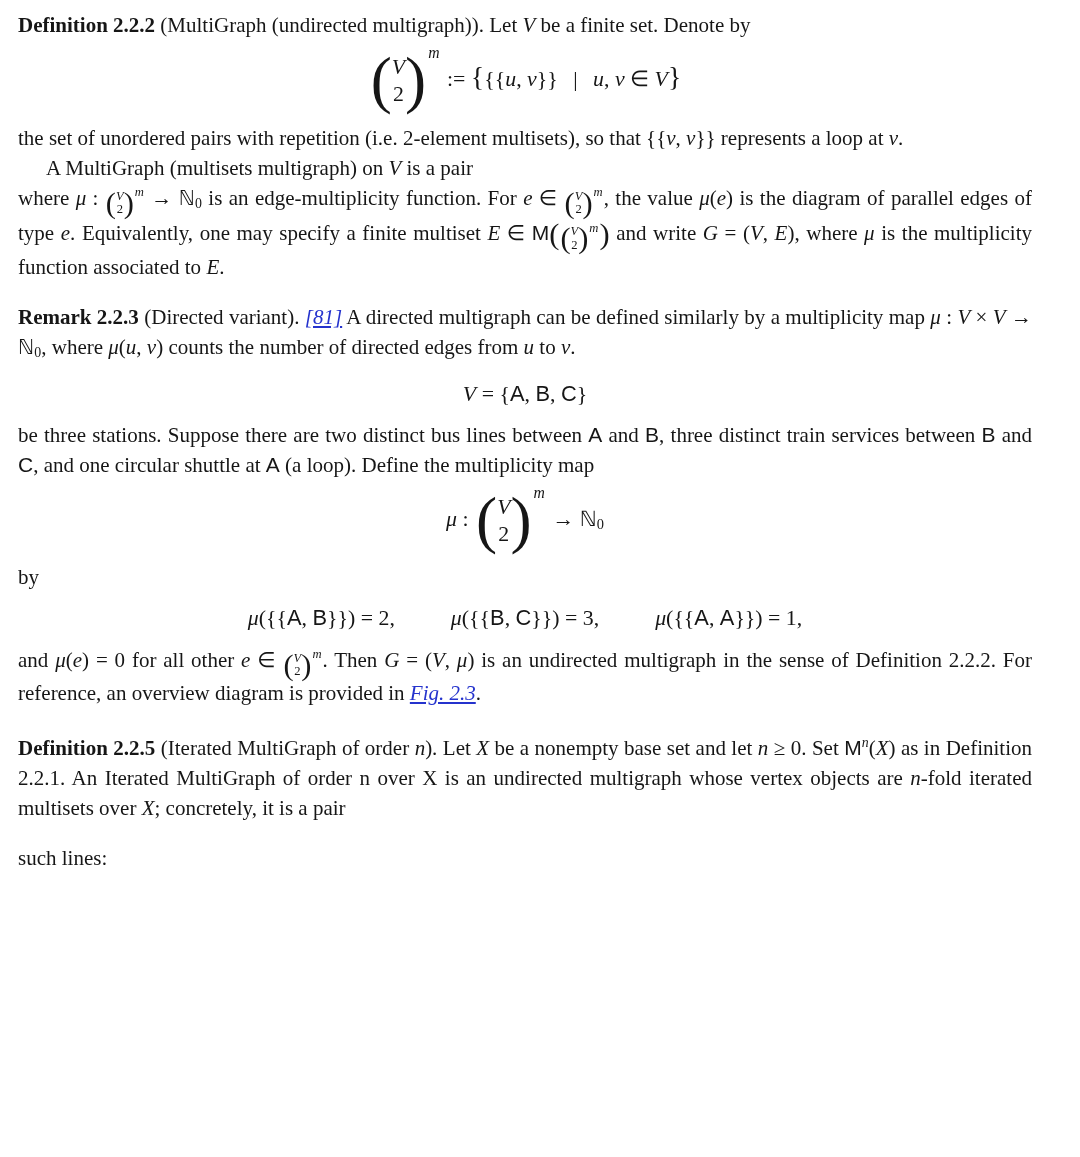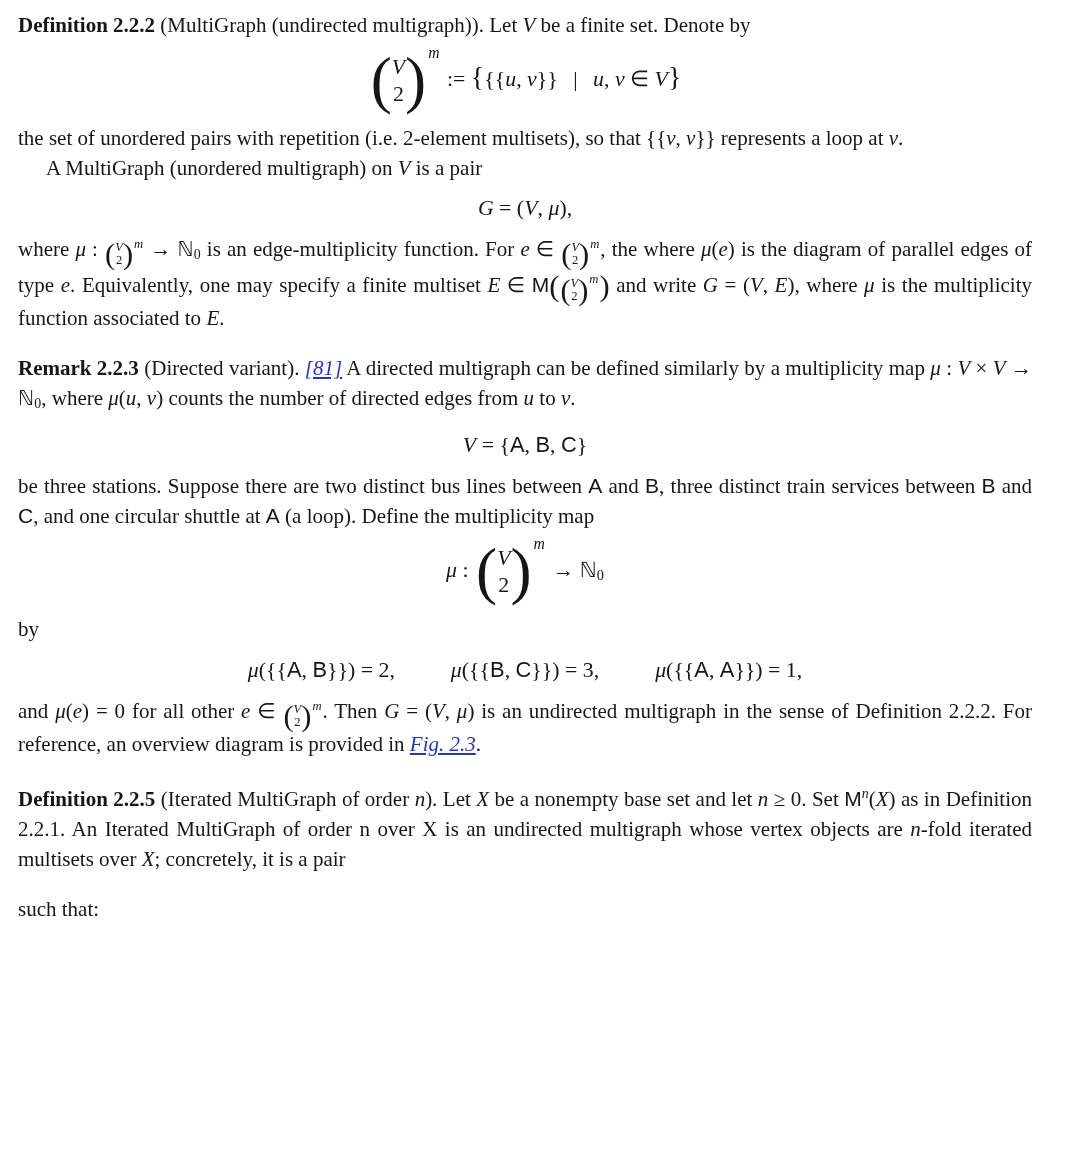--- a/index.html
+++ b/index.html
@@ -58,39 +58,38 @@
   <div class="display tall"><span class="binom big">
         <span class="paren">(</span>
         <span class="frac">
           <span class="top">V</span>
           <span class="bot">2</span>
         </span>
         <span class="paren">)</span>
         <span class="bsup">m</span>
       </span><span>  :=  </span><span class="brl">{</span><span>{{</span><span class="mi">u</span><span>, </span><span class="mi">v</span><span>}}</span><span class="mid"> | </span><span class="mi">u</span><span>, </span><span class="mi">v</span><span> ∈ </span><span class="mi">V</span><span class="brl">}</span></div>
   <p class="para"><span>the set of </span><span class="i">unordered pairs with repetition</span><span> (i.e. 2-element multisets), so that {{</span><span class="mi">v</span><span>, </span><span class="mi">v</span><span>}} represents a loop at </span><span class="mi">v</span><span>.</span></p>
-  <p class="para indent"><span>A </span><span class="i">MultiGraph</span><span> (unordered multigraph) on </span><span class="mi">V</span><span> is a pair</span></p>
-  <div class="display"><span class="mi">G</span><span> = (</span><span class="mi">V</span><span>, </span><span class="mi">μ</span><span>),</span></div>
+  <p class="para indent"><span>A </span><span class="i">MultiGraph</span><span> (multisets multigraph) on </span><span class="mi">V</span><span> is a pair</span></p>
   <p class="para"><span>where </span><span class="mi">μ</span><span> : </span><span class="binom small">
         <span class="paren">(</span>
         <span class="frac">
           <span class="top">V</span>
           <span class="bot">2</span>
         </span>
         <span class="paren">)</span>
         <span class="bsup">m</span>
       </span><span> → </span><span class="bb">ℕ</span><span class="sub">0</span><span> is an </span><span class="i">edge-multiplicity function</span><span>. For </span><span class="mi">e</span><span> ∈ </span><span class="binom small">
         <span class="paren">(</span>
         <span class="frac">
           <span class="top">V</span>
           <span class="bot">2</span>
         </span>
         <span class="paren">)</span>
         <span class="bsup">m</span>
-      </span><span>, the where </span><span class="mi">μ</span><span>(</span><span class="mi">e</span><span>) is the diagram of parallel edges of type </span><span class="mi">e</span><span>. Equivalently, one may specify a finite multiset </span><span class="mi">E</span><span> ∈ </span><span class="sf">M</span><span class="plg">(</span><span class="binom small">
+      </span><span>, the value </span><span class="mi">μ</span><span>(</span><span class="mi">e</span><span>) is the diagram of parallel edges of type </span><span class="mi">e</span><span>. Equivalently, one may specify a finite multiset </span><span class="mi">E</span><span> ∈ </span><span class="sf">M</span><span class="plg">(</span><span class="binom small">
         <span class="paren">(</span>
         <span class="frac">
           <span class="top">V</span>
           <span class="bot">2</span>
         </span>
         <span class="paren">)</span>
         <span class="bsup">m</span>
       </span><span class="plg">)</span><span> and write </span><span class="mi">G</span><span> = (</span><span class="mi">V</span><span>, </span><span class="mi">E</span><span>), where </span><span class="mi">μ</span><span> is the multiplicity function associated to </span><span class="mi">E</span><span>.</span></p>
   <p class="para vspace"><span class="b">Remark 2.2.3</span><span> (Directed variant). </span><a class="link i" href="#">[81]</a><span class="i"> A directed </span><span class="i">multigraph can be defined similarly by a multiplicity map </span><span class="mi">μ</span><span class="i"> : </span><span class="mi">V</span><span class="i"> × </span><span class="mi">V</span><span class="i"> → </span><span class="bb">ℕ</span><span class="sub">0</span><span class="i">, where </span><span class="mi">μ</span><span class="i">(</span><span class="mi">u</span><span class="i">, </span><span class="mi">v</span><span class="i">) counts the number of directed edges from </span><span class="mi">u</span><span class="i"> to </span><span class="mi">v</span><span class="i">.</span></p>
   <div class="display"><span class="mi">V</span><span> = {</span><span class="sf">A</span><span>, </span><span class="sf">B</span><span>, </span><span class="sf">C</span><span>}</span></div>
@@ -109,14 +108,14 @@
   <p class="para"><span>and </span><span class="mi">μ</span><span>(</span><span class="mi">e</span><span>) = 0 for all other </span><span class="mi">e</span><span> ∈ </span><span class="binom small">
         <span class="paren">(</span>
         <span class="frac">
           <span class="top">V</span>
           <span class="bot">2</span>
         </span>
         <span class="paren">)</span>
         <span class="bsup">m</span>
       </span><span>. Then </span><span class="mi">G</span><span> = (</span><span class="mi">V</span><span>, </span><span class="mi">μ</span><span>) is an undirected multigraph in the sense of Definition 2.2.2. For reference, an overview diagram is provided in </span><a class="link" href="#">Fig. 2.3</a><span>.</span></p>
   <p class="para vspace"><span class="b">Definition 2.2.5</span><span> (Iterated MultiGraph of order </span><span class="mi">n</span><span>). Let </span><span class="mi">X</span><span> be a nonempty base set and let </span><span class="mi">n</span><span> ≥ 0. Set </span><span class="sf">M</span><span class="sup mi">n</span><span>(</span><span class="mi">X</span><span>) as in Definition 2.2.1. An </span><span class="i">Iterated MultiGraph of order n over X</span><span> is an undirected multigraph whose vertex objects are </span><span class="mi">n</span><span>-fold iterated multisets over </span><span class="mi">X</span><span>; concretely, it is a pair</span></p>
-  <p class="para vspace"><span>such that:</span></p>
+  <p class="para vspace"><span>such lines:</span></p>
 </div>
 
 </body></html>

